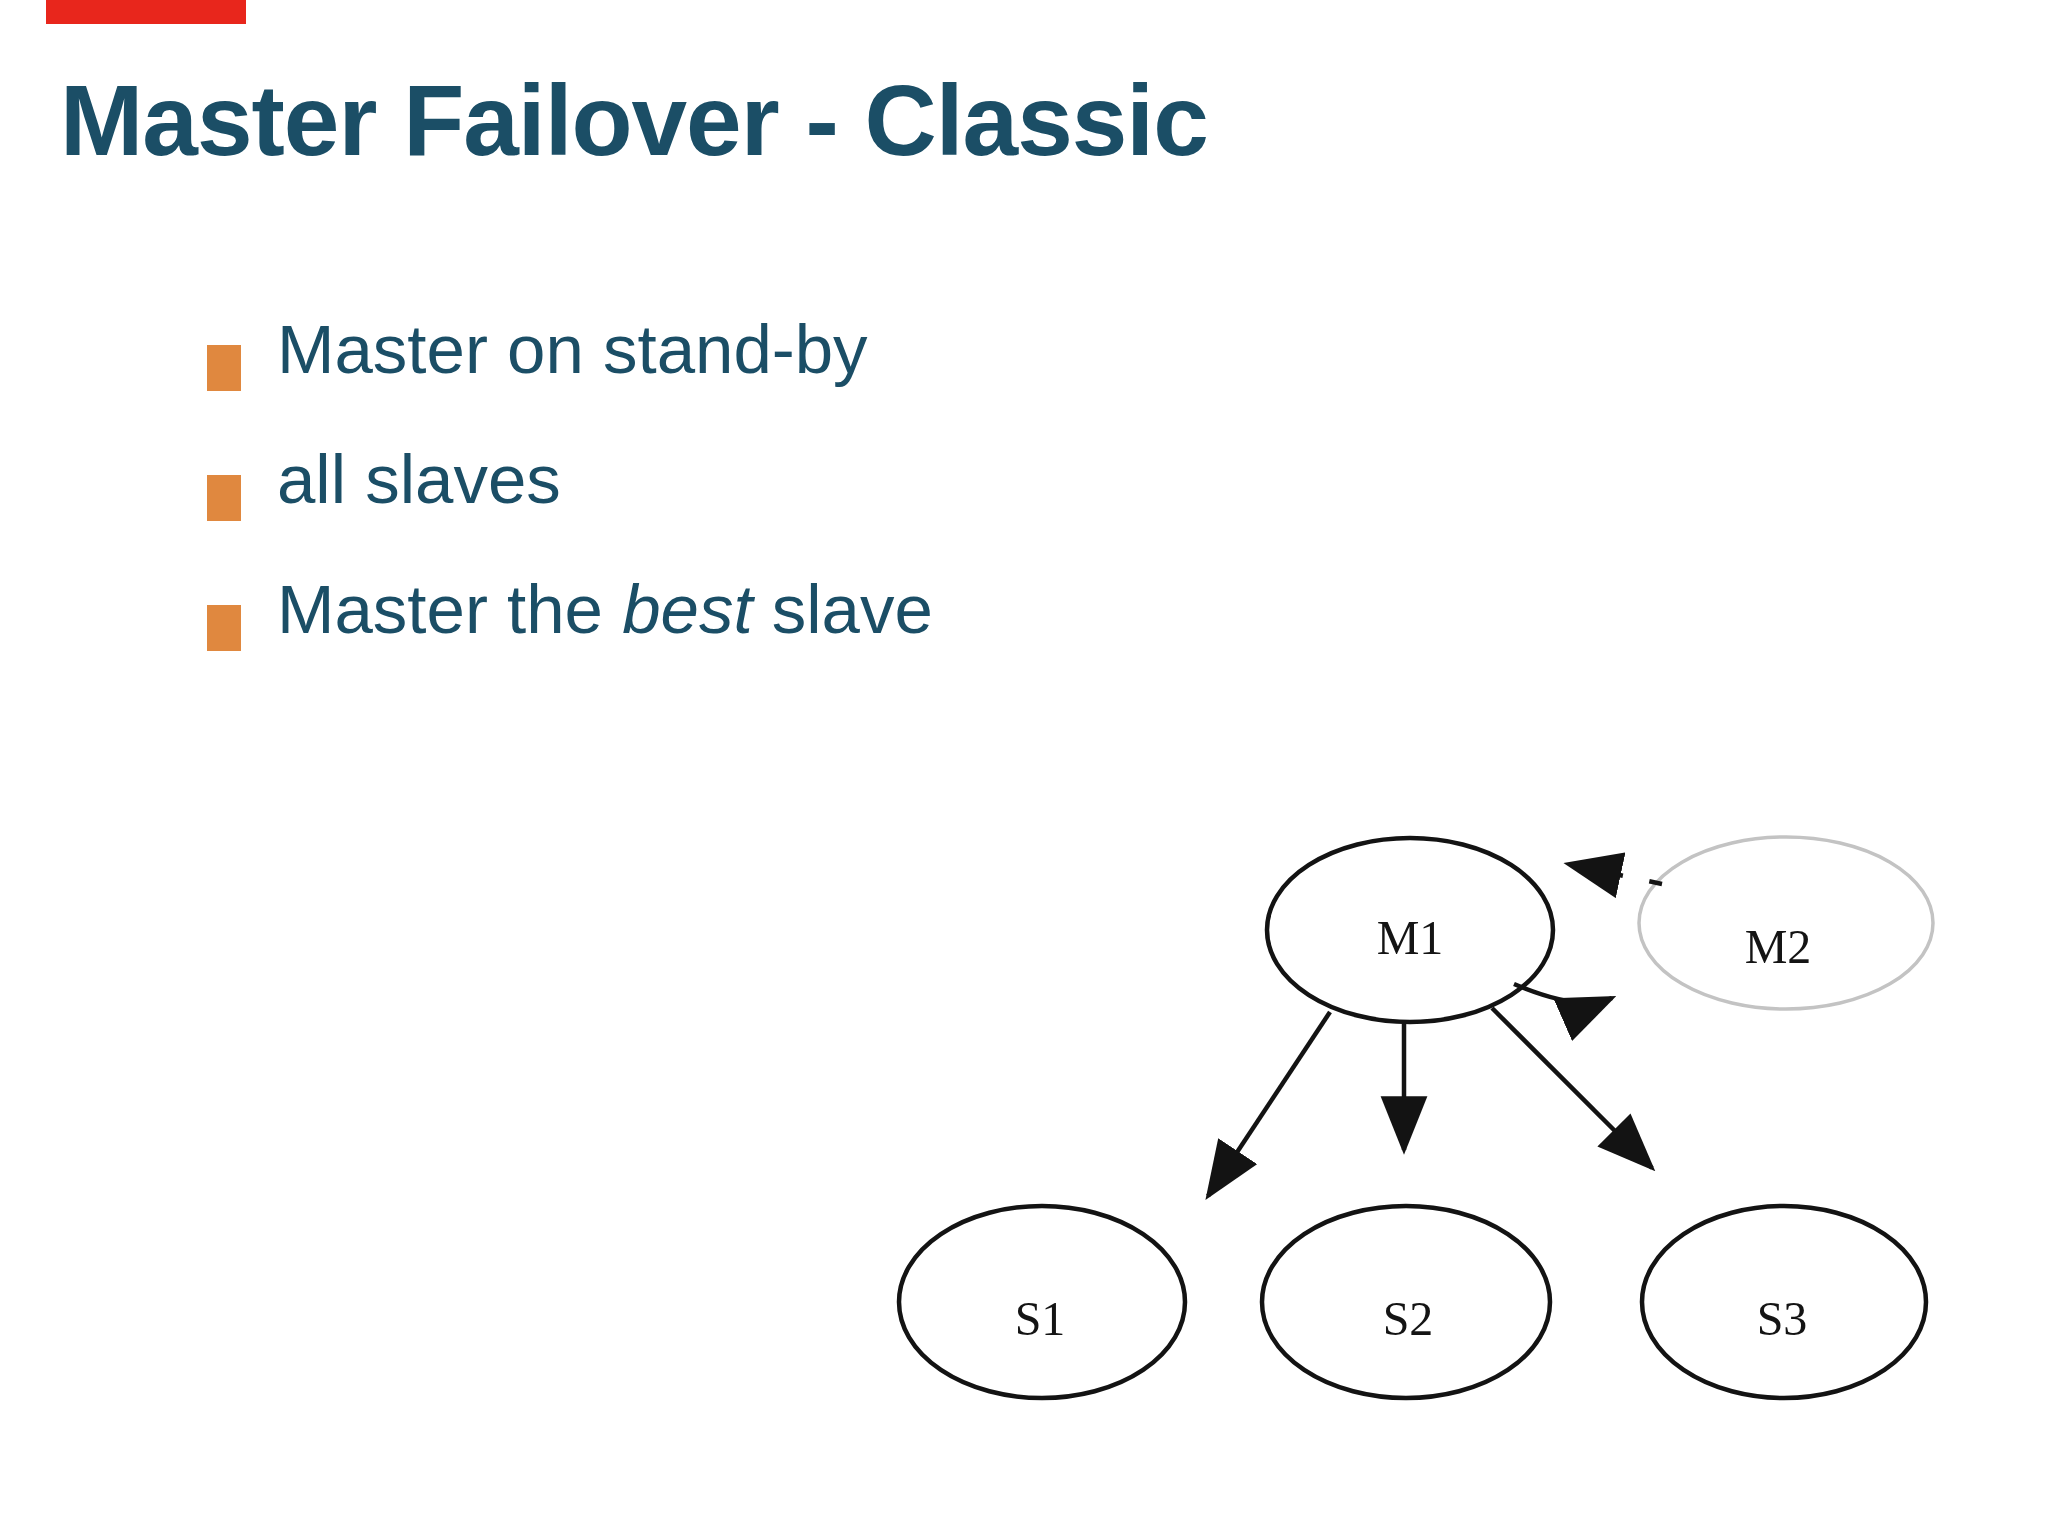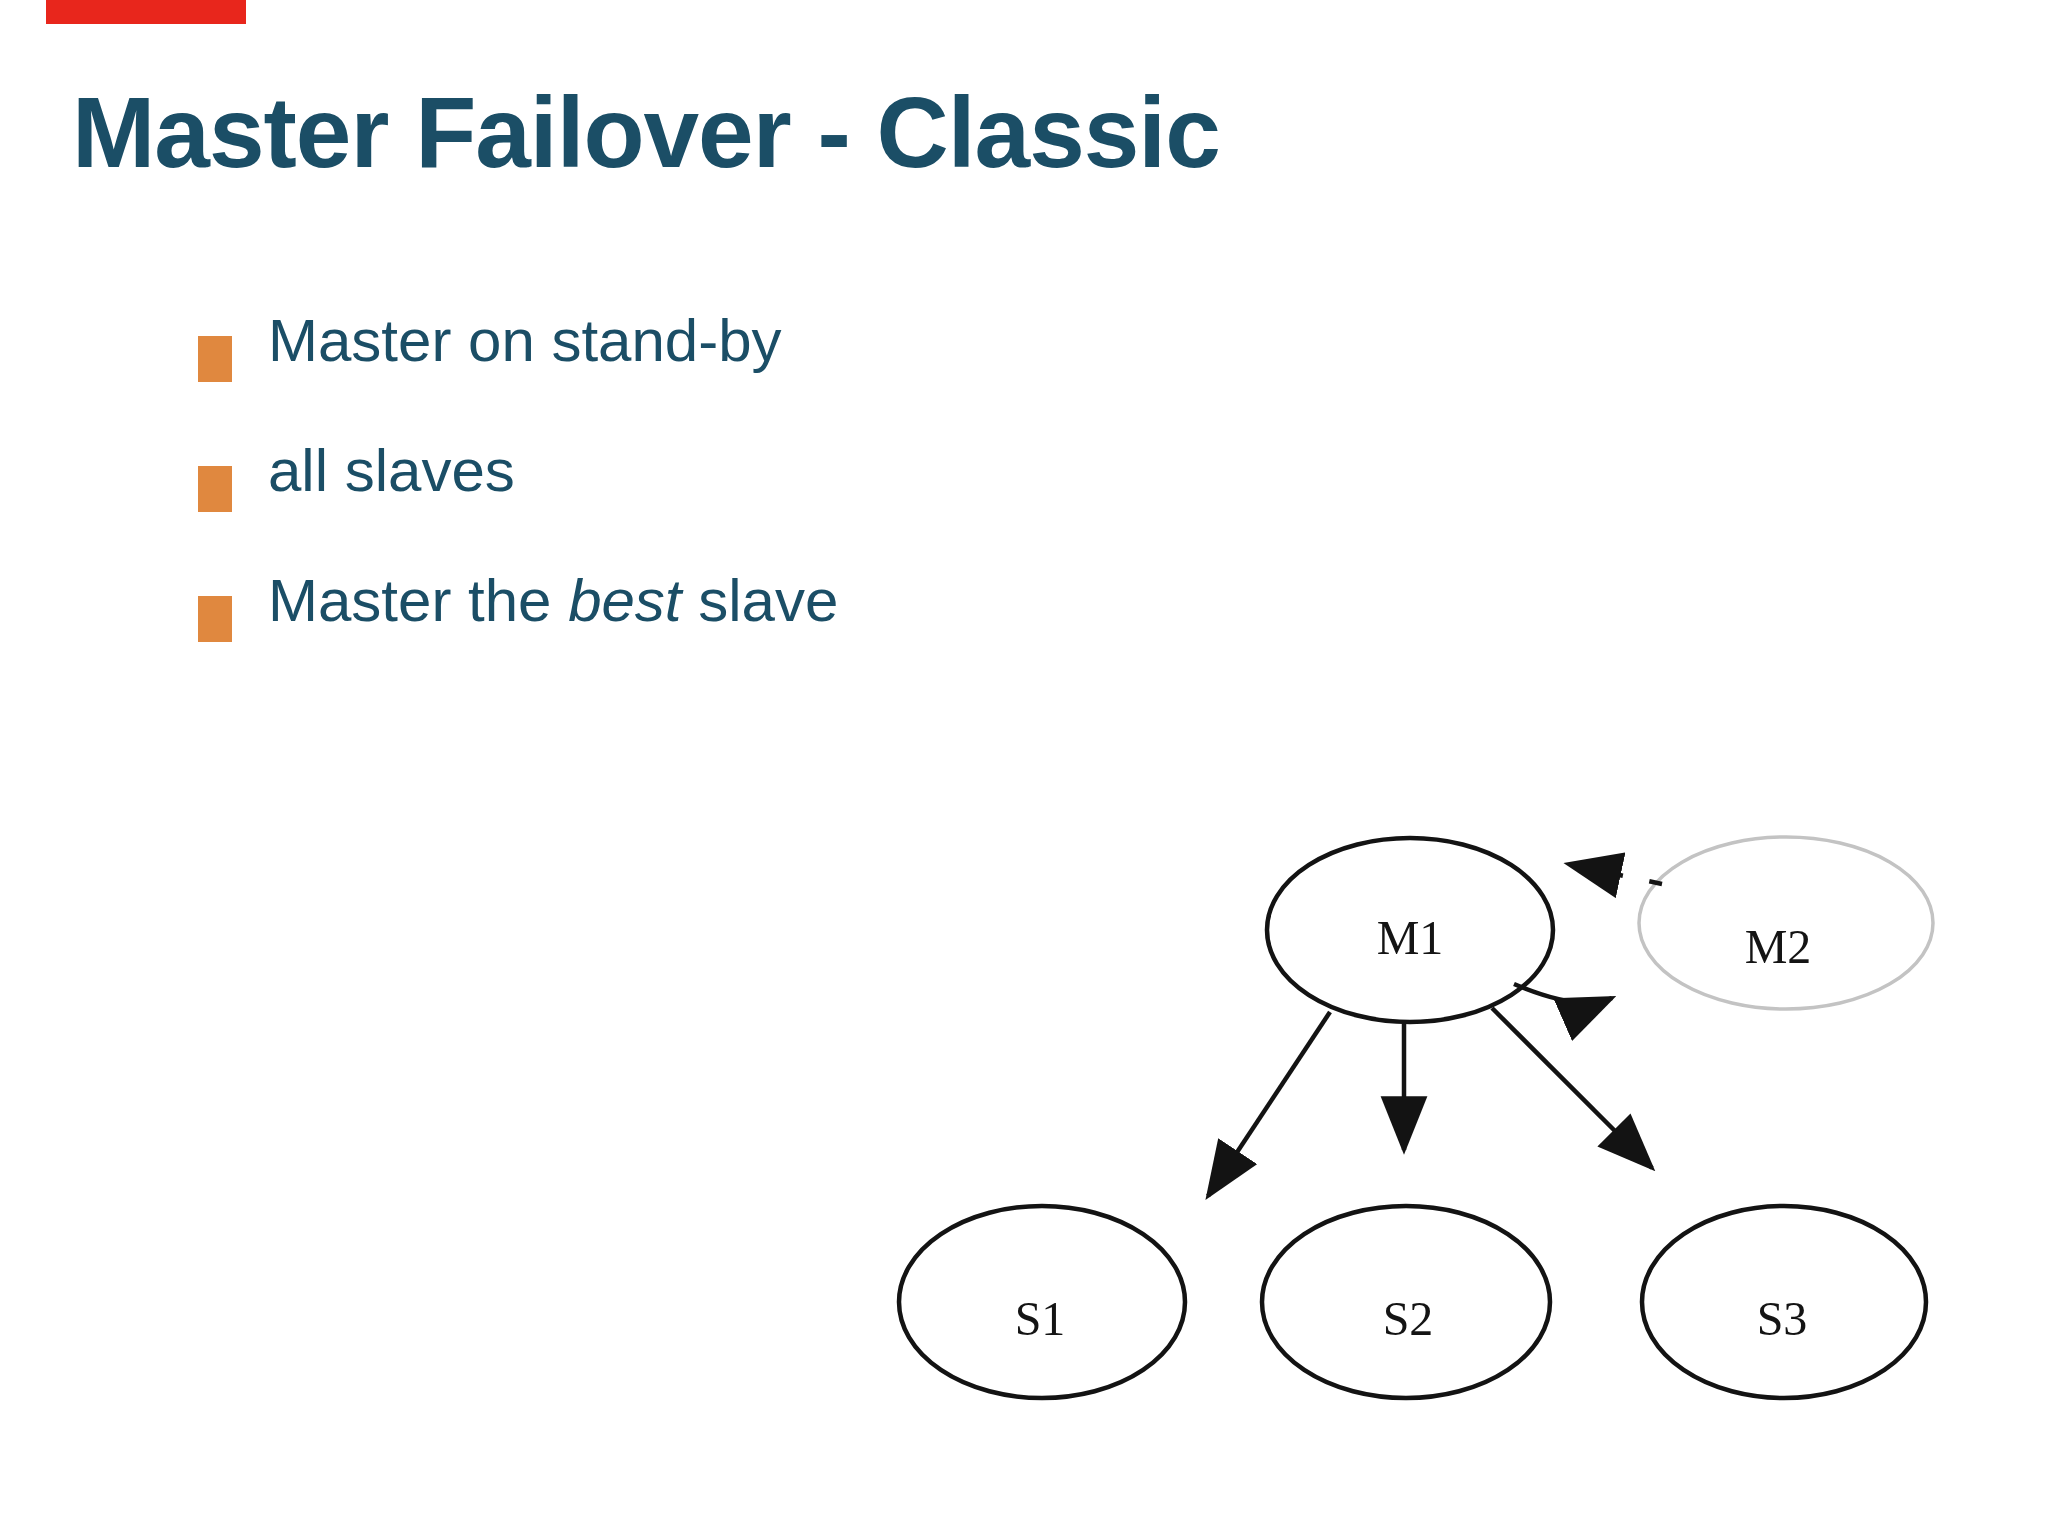--- a/index.html
+++ b/index.html
@@ -6,27 +6,27 @@
   .slide {
     position:relative; width:2048px; height:1536px;
     background:#ffffff; overflow:hidden;
     font-family:"Liberation Sans","DejaVu Sans",sans-serif;
   }
   .accent-bar {
     position:absolute; left:46px; top:0; width:200px; height:24px;
     background:#e8261c;
   }
   .title {
-    position:absolute; left:60px; top:70px; margin:12px;
+    position:absolute; left:60px; top:70px; margin:0;
     font-size:100px; font-weight:bold; line-height:1;
     letter-spacing:-1px; color:#1b4e66; white-space:nowrap;
   }
   .bullets {
-    position:absolute; left:196px; top:288px; margin:0; padding:0;
-    list-style:none; color:#1b4e66; font-size:60px; line-height:106px;
+    position:absolute; left:196px; top:288px; margin:9px; padding:0;
+    list-style:none; color:#1b4e66; font-size:69px; line-height:106px;
   }
   .bullet-item { position:relative; padding-left:72px; margin-bottom:24px; }
   .bullet-square {
     position:absolute; left:2px; top:48px; width:34px; height:46px;
     background:#e0883f;
   }
   .bullet-line { white-space:nowrap; }
   .bullet-line em { }
   .diagram { position:absolute; left:0; top:0; width:2048px; height:1536px; }
   .node-label {

